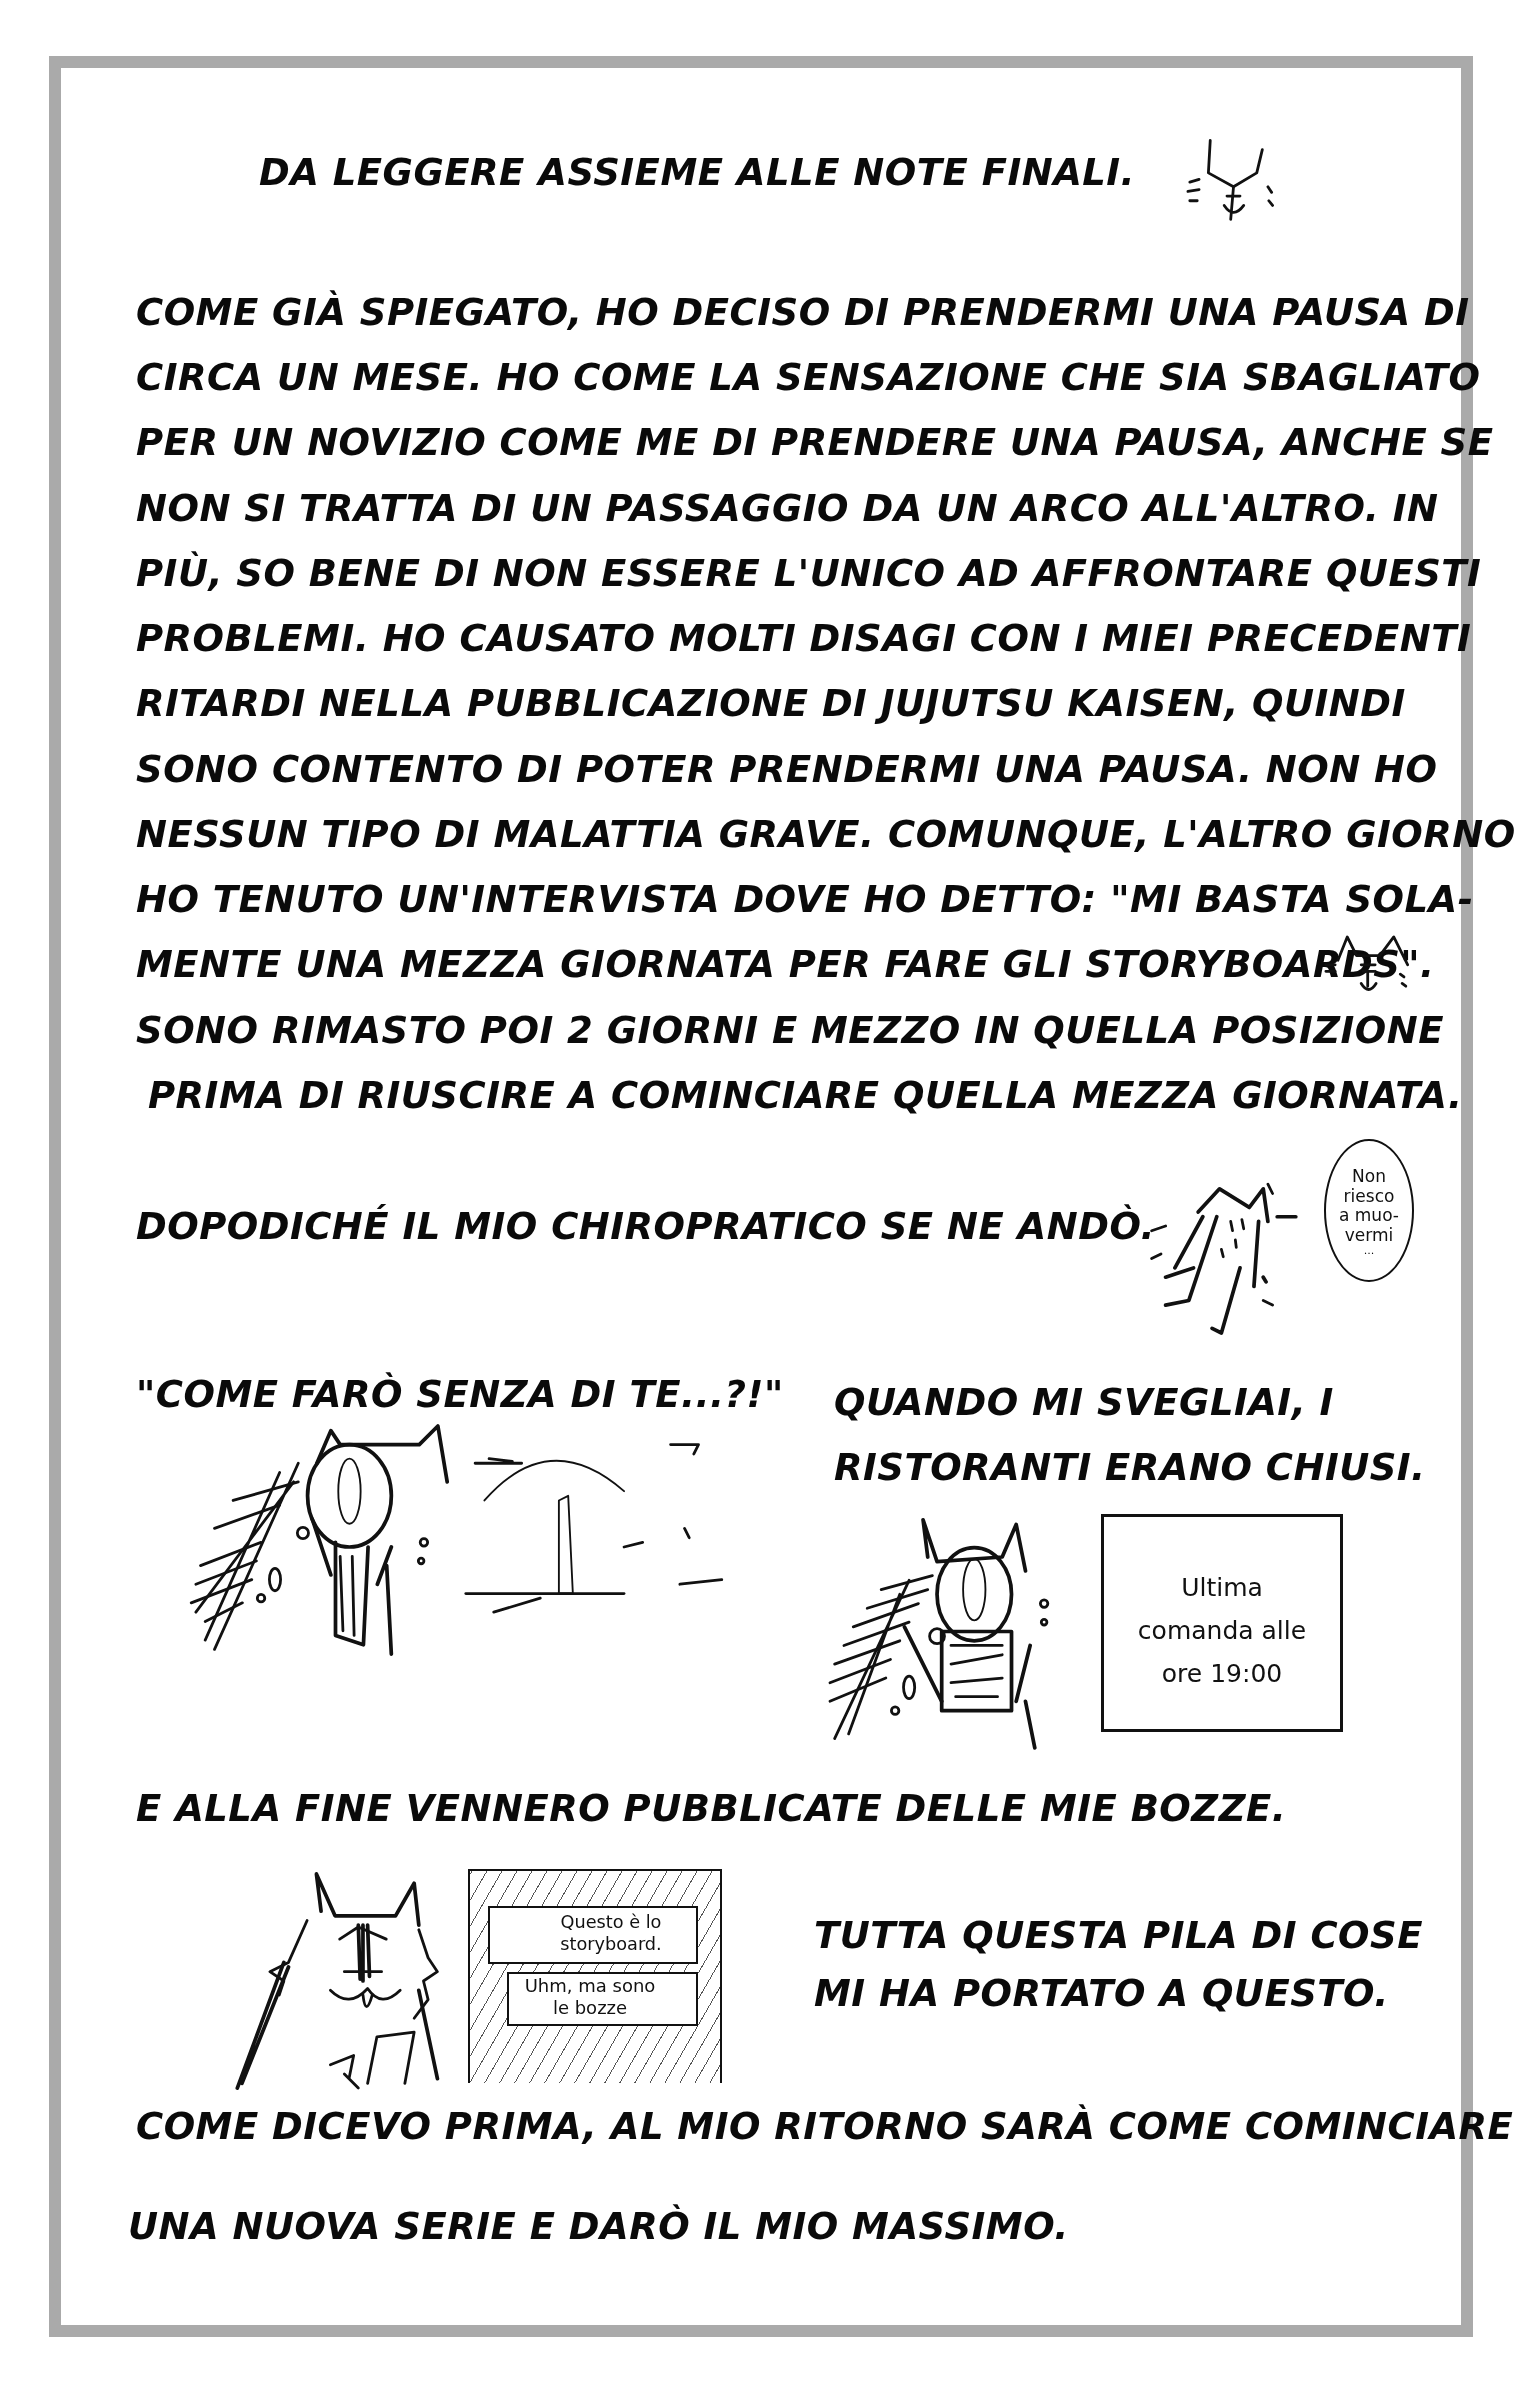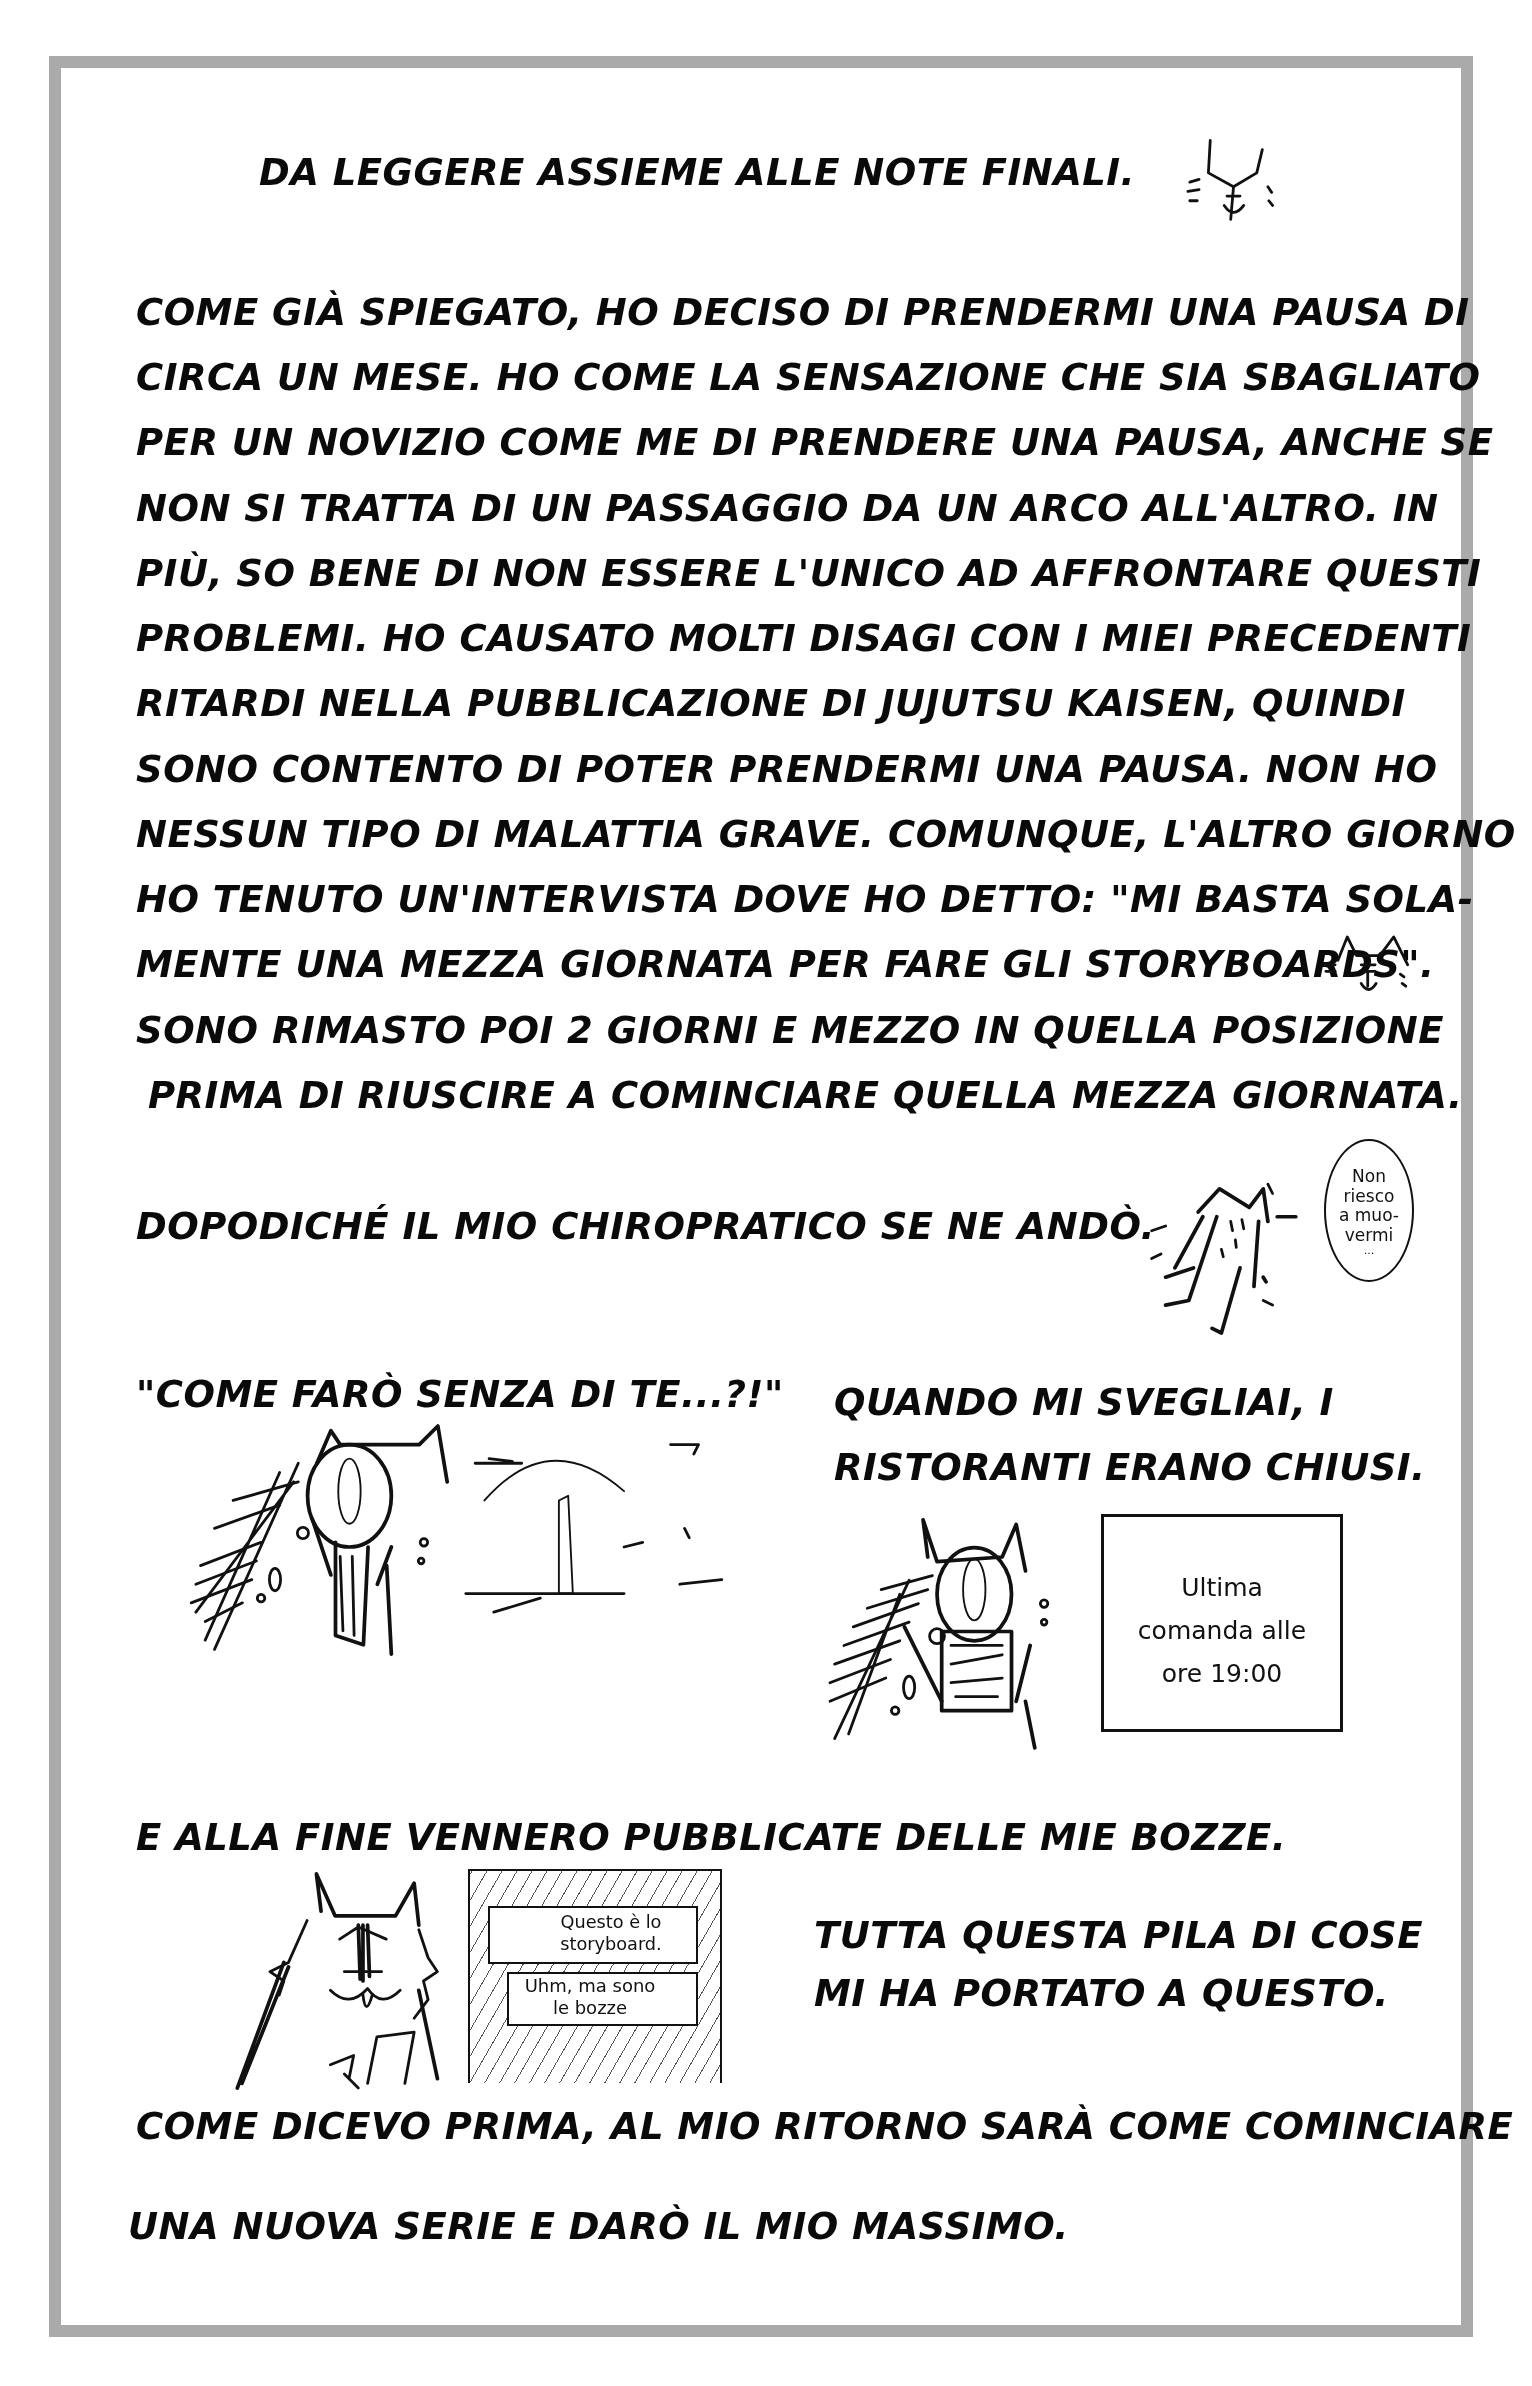--- a/index.html
+++ b/index.html
@@ -107,21 +107,21 @@
   <circle cx="85" cy="210" r="4" stroke-width="3"></circle>
   <circle cx="130" cy="130" r="8" stroke-width="3"></circle>
 </svg>
 <div style="position:absolute; left:1101px; top:1514px; width:242px; height:218px; border:3.7px solid #111; box-sizing:border-box;"></div>
 <div class="hand" style="left:1101px; top:1566px; width:242px; font-size:25px; line-height:43px;">
   <div>Ultima</div>
   <div>comanda alle</div>
   <div>ore 19:00</div>
 </div>
 
-<div class="line" style="left:136px; top:1788px;margin-top:29px;">E ALLA FINE VENNERO PUBBLICATE DELLE MIE BOZZE.</div>
+<div class="line" style="left:136px; top:1788px;">E ALLA FINE VENNERO PUBBLICATE DELLE MIE BOZZE.</div>
 <svg style="left:228px; top:1869px;" width="242" height="224" viewBox="0 0 260 240">
   <path d="M100 45 L95 5 L115 50 L180 50 L200 15 L205 60" stroke-width="4"></path>
   <path d="M85 55 L65 100 L45 110 L60 120 L55 135" stroke-width="3"></path>
   <path d="M205 65 L215 95 L225 110 L210 120 L215 140 L200 160" stroke-width="3"></path>
   <path d="M60 100 L10 235 M65 105 L15 230" stroke-width="4"></path>
   <path d="M145 60 L145 120 M150 60 L152 115 M140 60 L142 118" stroke-width="4"></path>
   <path d="M120 75 L140 62 L170 75" stroke-width="3"></path>
   <path d="M125 110 L165 110" stroke-width="3"></path>
   <path d="M110 130 Q130 150 150 128 Q165 150 185 130" stroke-width="3"></path>
   <path d="M145 135 Q148 160 155 135" stroke-width="3"></path>

